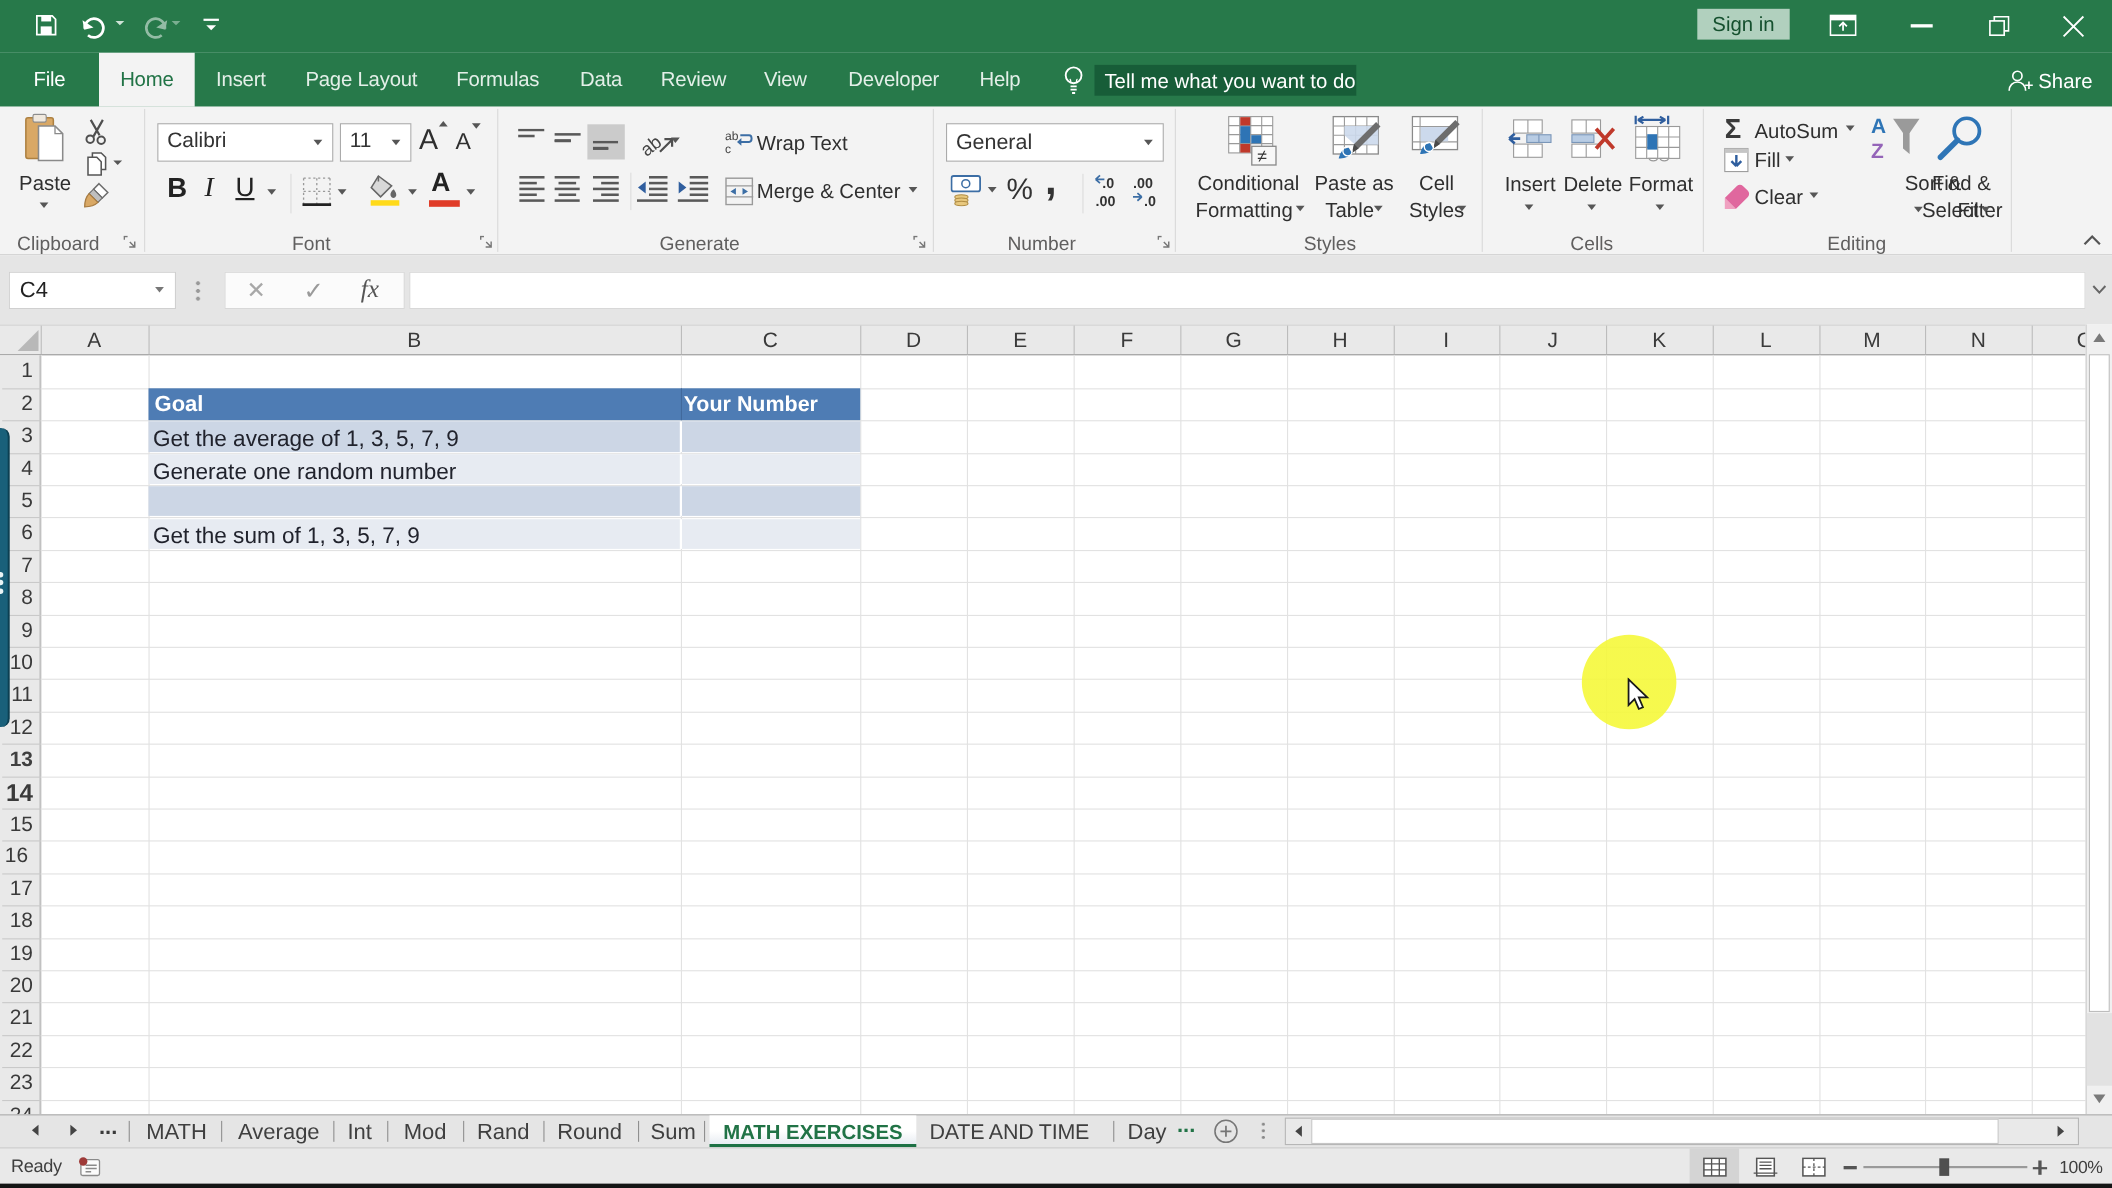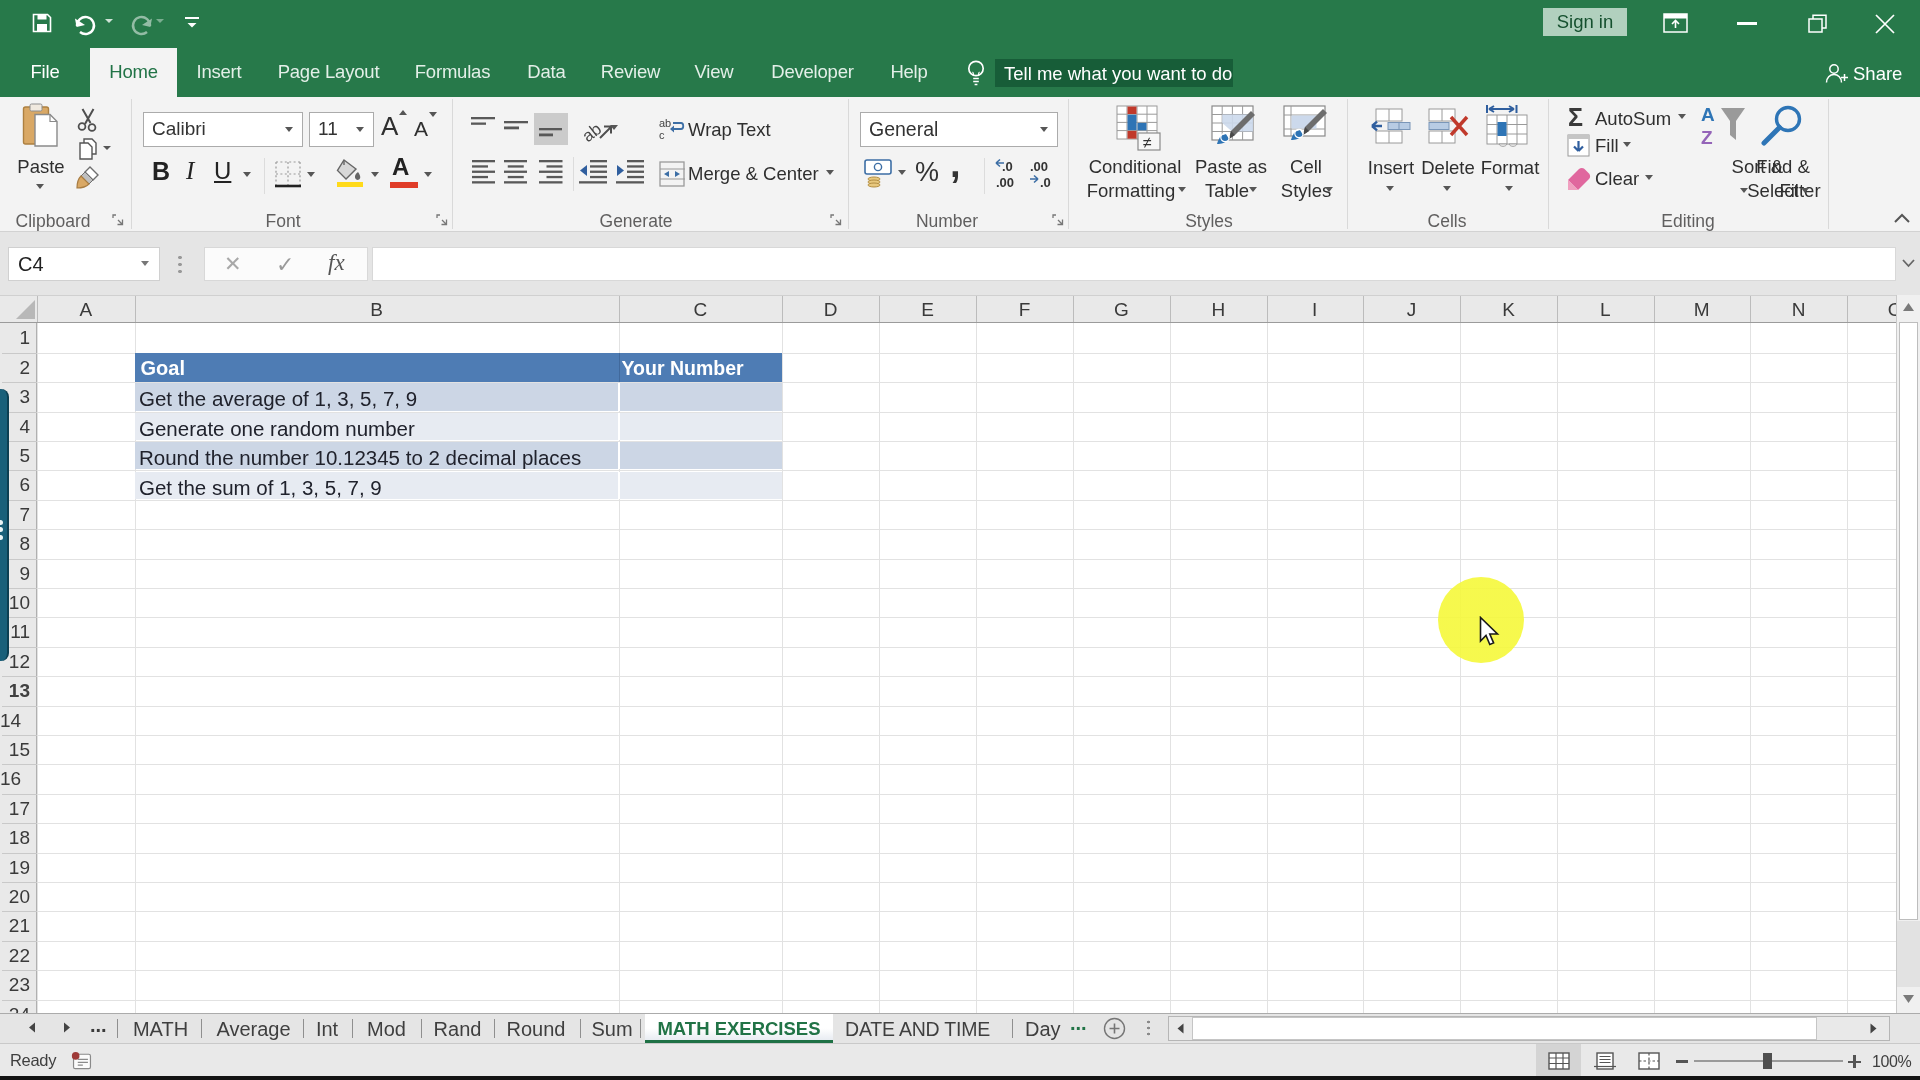--- a/index.html
+++ b/index.html
@@ -490,27 +490,27 @@
 <div class="hline" style="left:37px;top:646.8px;width:1859px;"></div>
 <div class="abs" style="left:0;top:617.4px;width:30px;height:29.4px;font-size:19px;color:#3a3a3a;text-align:right;line-height:29.4px;">11</div>
 <div class="abs" style="left:2px;top:646.8px;width:35px;height:1px;background:#c9c9c9;"></div>
 <div class="hline" style="left:37px;top:676.2px;width:1859px;"></div>
 <div class="abs" style="left:0;top:646.8px;width:30px;height:29.4px;font-size:19px;color:#3a3a3a;text-align:right;line-height:29.4px;">12</div>
 <div class="abs" style="left:2px;top:676.2px;width:35px;height:1px;background:#c9c9c9;"></div>
 <div class="hline" style="left:37px;top:705.6px;width:1859px;"></div>
 <div class="abs" style="left:0;top:676.2px;width:30px;height:29.4px;font-size:19px;color:#404040;text-align:right;line-height:29.4px;font-weight:bold;">13</div>
 <div class="abs" style="left:2px;top:705.6px;width:35px;height:1px;background:#c9c9c9;"></div>
 <div class="hline" style="left:37px;top:735.0px;width:1859px;"></div>
-<div class="abs" style="left:0;top:705.6px;width:30px;height:29.4px;font-size:19px;color:#3a3a3a;text-align:left;line-height:29.4px;">14</div>
+<div class="abs" style="left:0;top:705.6px;width:30px;height:29.4px;font-size:22px;color:#3a3a3a;text-align:right;line-height:29.4px;font-weight:bold;">14</div>
 <div class="abs" style="left:2px;top:735.0px;width:35px;height:1px;background:#c9c9c9;"></div>
 <div class="hline" style="left:37px;top:764.4px;width:1859px;"></div>
 <div class="abs" style="left:0;top:735.0px;width:30px;height:29.4px;font-size:19px;color:#3a3a3a;text-align:right;line-height:29.4px;">15</div>
 <div class="abs" style="left:2px;top:764.4px;width:35px;height:1px;background:#c9c9c9;"></div>
 <div class="hline" style="left:37px;top:793.8px;width:1859px;"></div>
-<div class="abs" style="left:0;top:764.4px;width:30px;height:29.4px;font-size:19px;color:#3a3a3a;text-align:left;line-height:29.4px;">16</div>
+<div class="abs" style="left:0;top:764.4px;width:30px;height:29.4px;font-size:19px;color:#3a3a3a;text-align:center;line-height:29.4px;">16</div>
 <div class="abs" style="left:2px;top:793.8px;width:35px;height:1px;background:#c9c9c9;"></div>
 <div class="hline" style="left:37px;top:823.2px;width:1859px;"></div>
 <div class="abs" style="left:0;top:793.8px;width:30px;height:29.4px;font-size:19px;color:#3a3a3a;text-align:right;line-height:29.4px;">17</div>
 <div class="abs" style="left:2px;top:823.2px;width:35px;height:1px;background:#c9c9c9;"></div>
 <div class="hline" style="left:37px;top:852.6px;width:1859px;"></div>
 <div class="abs" style="left:0;top:823.2px;width:30px;height:29.4px;font-size:19px;color:#3a3a3a;text-align:right;line-height:29.4px;">18</div>
 <div class="abs" style="left:2px;top:852.6px;width:35px;height:1px;background:#c9c9c9;"></div>
 <div class="hline" style="left:37px;top:882.0px;width:1859px;"></div>
 <div class="abs" style="left:0;top:852.6px;width:30px;height:29.4px;font-size:19px;color:#3a3a3a;text-align:right;line-height:29.4px;">19</div>
 <div class="abs" style="left:2px;top:882.0px;width:35px;height:1px;background:#c9c9c9;"></div>
@@ -534,21 +534,20 @@
 <div class="abs" style="left:140.5px;top:352.8px;height:29.4px;font-size:20px;font-weight:bold;color:#fff;line-height:30.4px;">Goal</div>
 <div class="abs" style="left:621.5px;top:352.8px;height:29.4px;font-size:19.5px;font-weight:bold;color:#fff;line-height:30.4px;">Your Number</div>
 <div class="abs" style="left:134.5px;top:383.4px;width:647.5px;height:27.2px;background:#ccd6e5;"></div>
 <div class="abs" style="left:618.0px;top:383.4px;width:1.5px;height:27.2px;background:#fff;"></div>
 <div class="abs" style="left:139px;top:383.4px;height:27.2px;font-size:20.5px;color:#20222c;line-height:32.2px;">Get the average of 1, 3, 5, 7, 9</div>
 <div class="abs" style="left:134.5px;top:412.8px;width:647.5px;height:27.2px;background:#e7ebf2;"></div>
 <div class="abs" style="left:618.0px;top:412.8px;width:1.5px;height:27.2px;background:#fff;"></div>
 <div class="abs" style="left:139px;top:412.8px;height:27.2px;font-size:20.5px;color:#20222c;line-height:32.2px;">Generate one random number</div>
 <div class="abs" style="left:134.5px;top:442.2px;width:647.5px;height:27.2px;background:#ccd6e5;"></div>
 <div class="abs" style="left:618.0px;top:442.2px;width:1.5px;height:27.2px;background:#fff;"></div>
-<div class="abs" style="left:139px;top:442.2px;height:27.2px;font-size:20.5px;color:#20222c;line-height:32.2px;">Round the number 10.12345 to 2 decimal places</div>
 <div class="abs" style="left:134.5px;top:471.6px;width:647.5px;height:27.2px;background:#e7ebf2;"></div>
 <div class="abs" style="left:618.0px;top:471.6px;width:1.5px;height:27.2px;background:#fff;"></div>
 <div class="abs" style="left:139px;top:471.6px;height:27.2px;font-size:20.5px;color:#20222c;line-height:32.2px;">Get the sum of 1, 3, 5, 7, 9</div>
 <div class="abs" style="left:1896px;top:295px;width:24px;height:718px;background:#f0f0f0;border-left:1px solid #cacaca;"></div>
 <svg class="abs" style="left:1901px;top:301px;" width="15" height="12" viewBox="0 0 15 12">
       <path d="M7.5 2 L13 10 H2 Z" fill="#7a7a7a"></path>
     </svg>
 <div class="abs" style="left:1899px;top:322px;width:19px;height:598px;background:#fff;border:1px solid #bdbdbd;"></div>
 <div class="abs" style="left:1897px;top:921px;width:23px;height:66px;background:#e2e2e2;"></div>
 <svg class="abs" style="left:1901px;top:993px;" width="15" height="12" viewBox="0 0 15 12">

